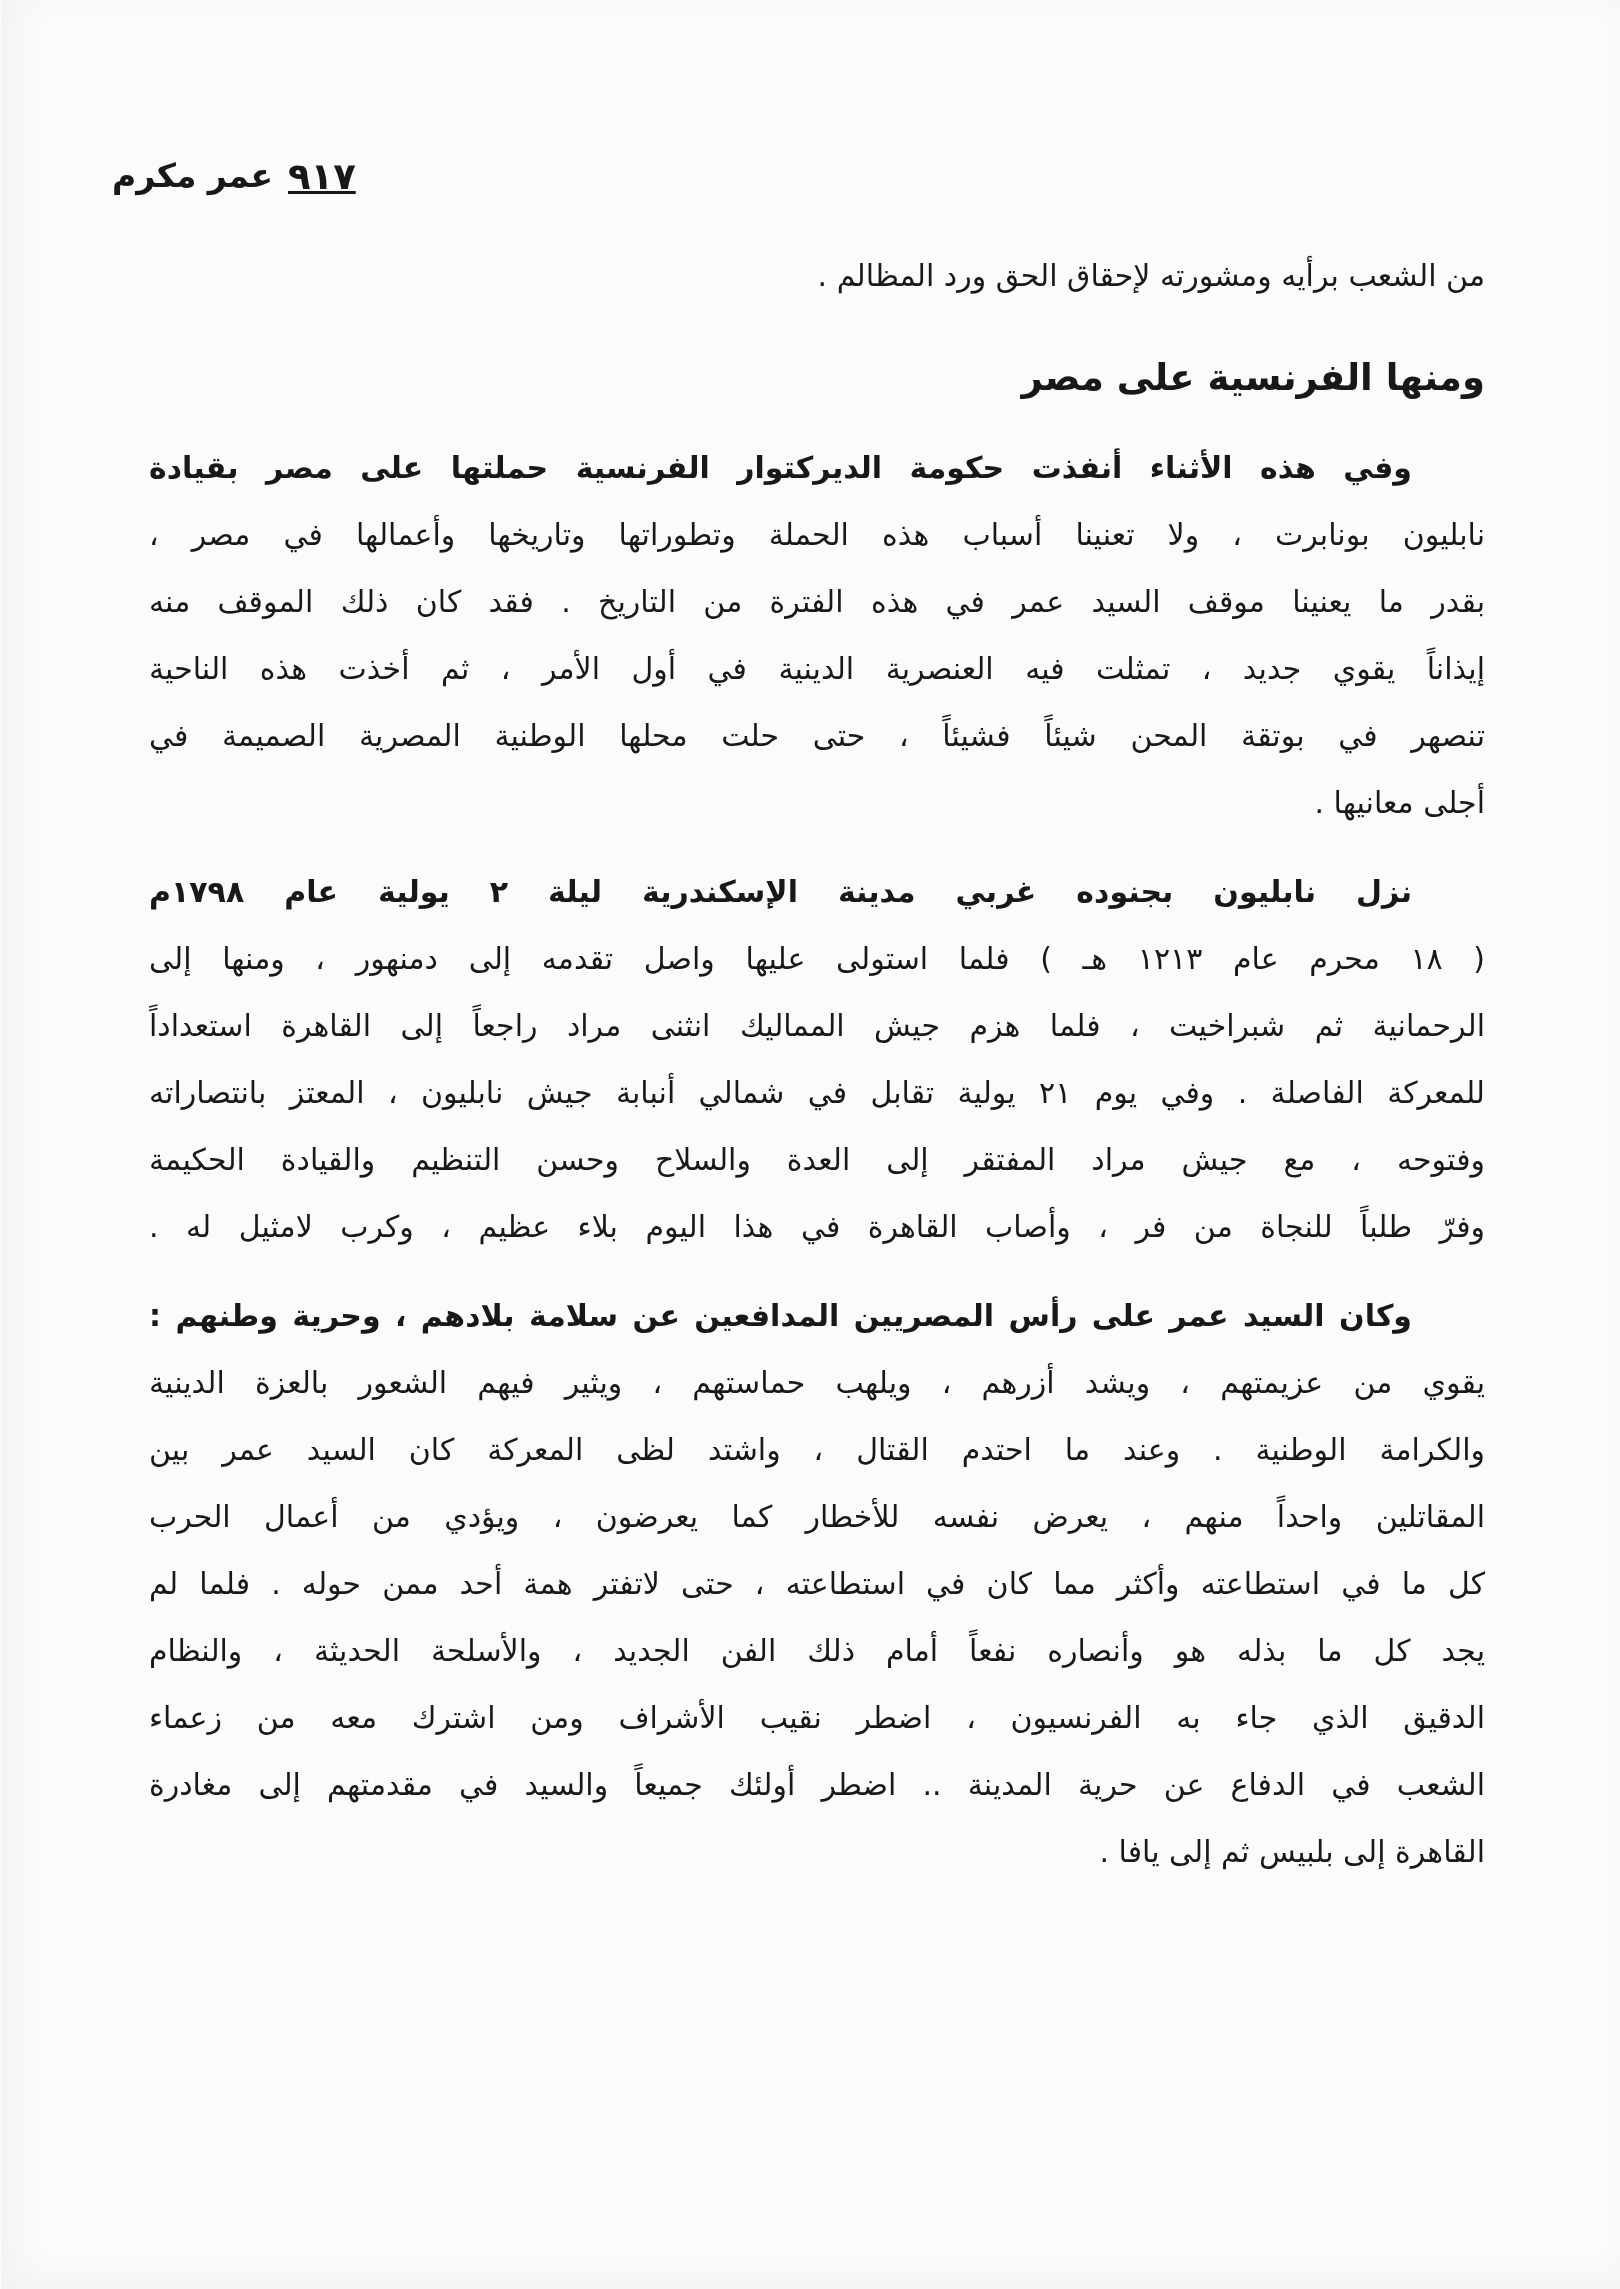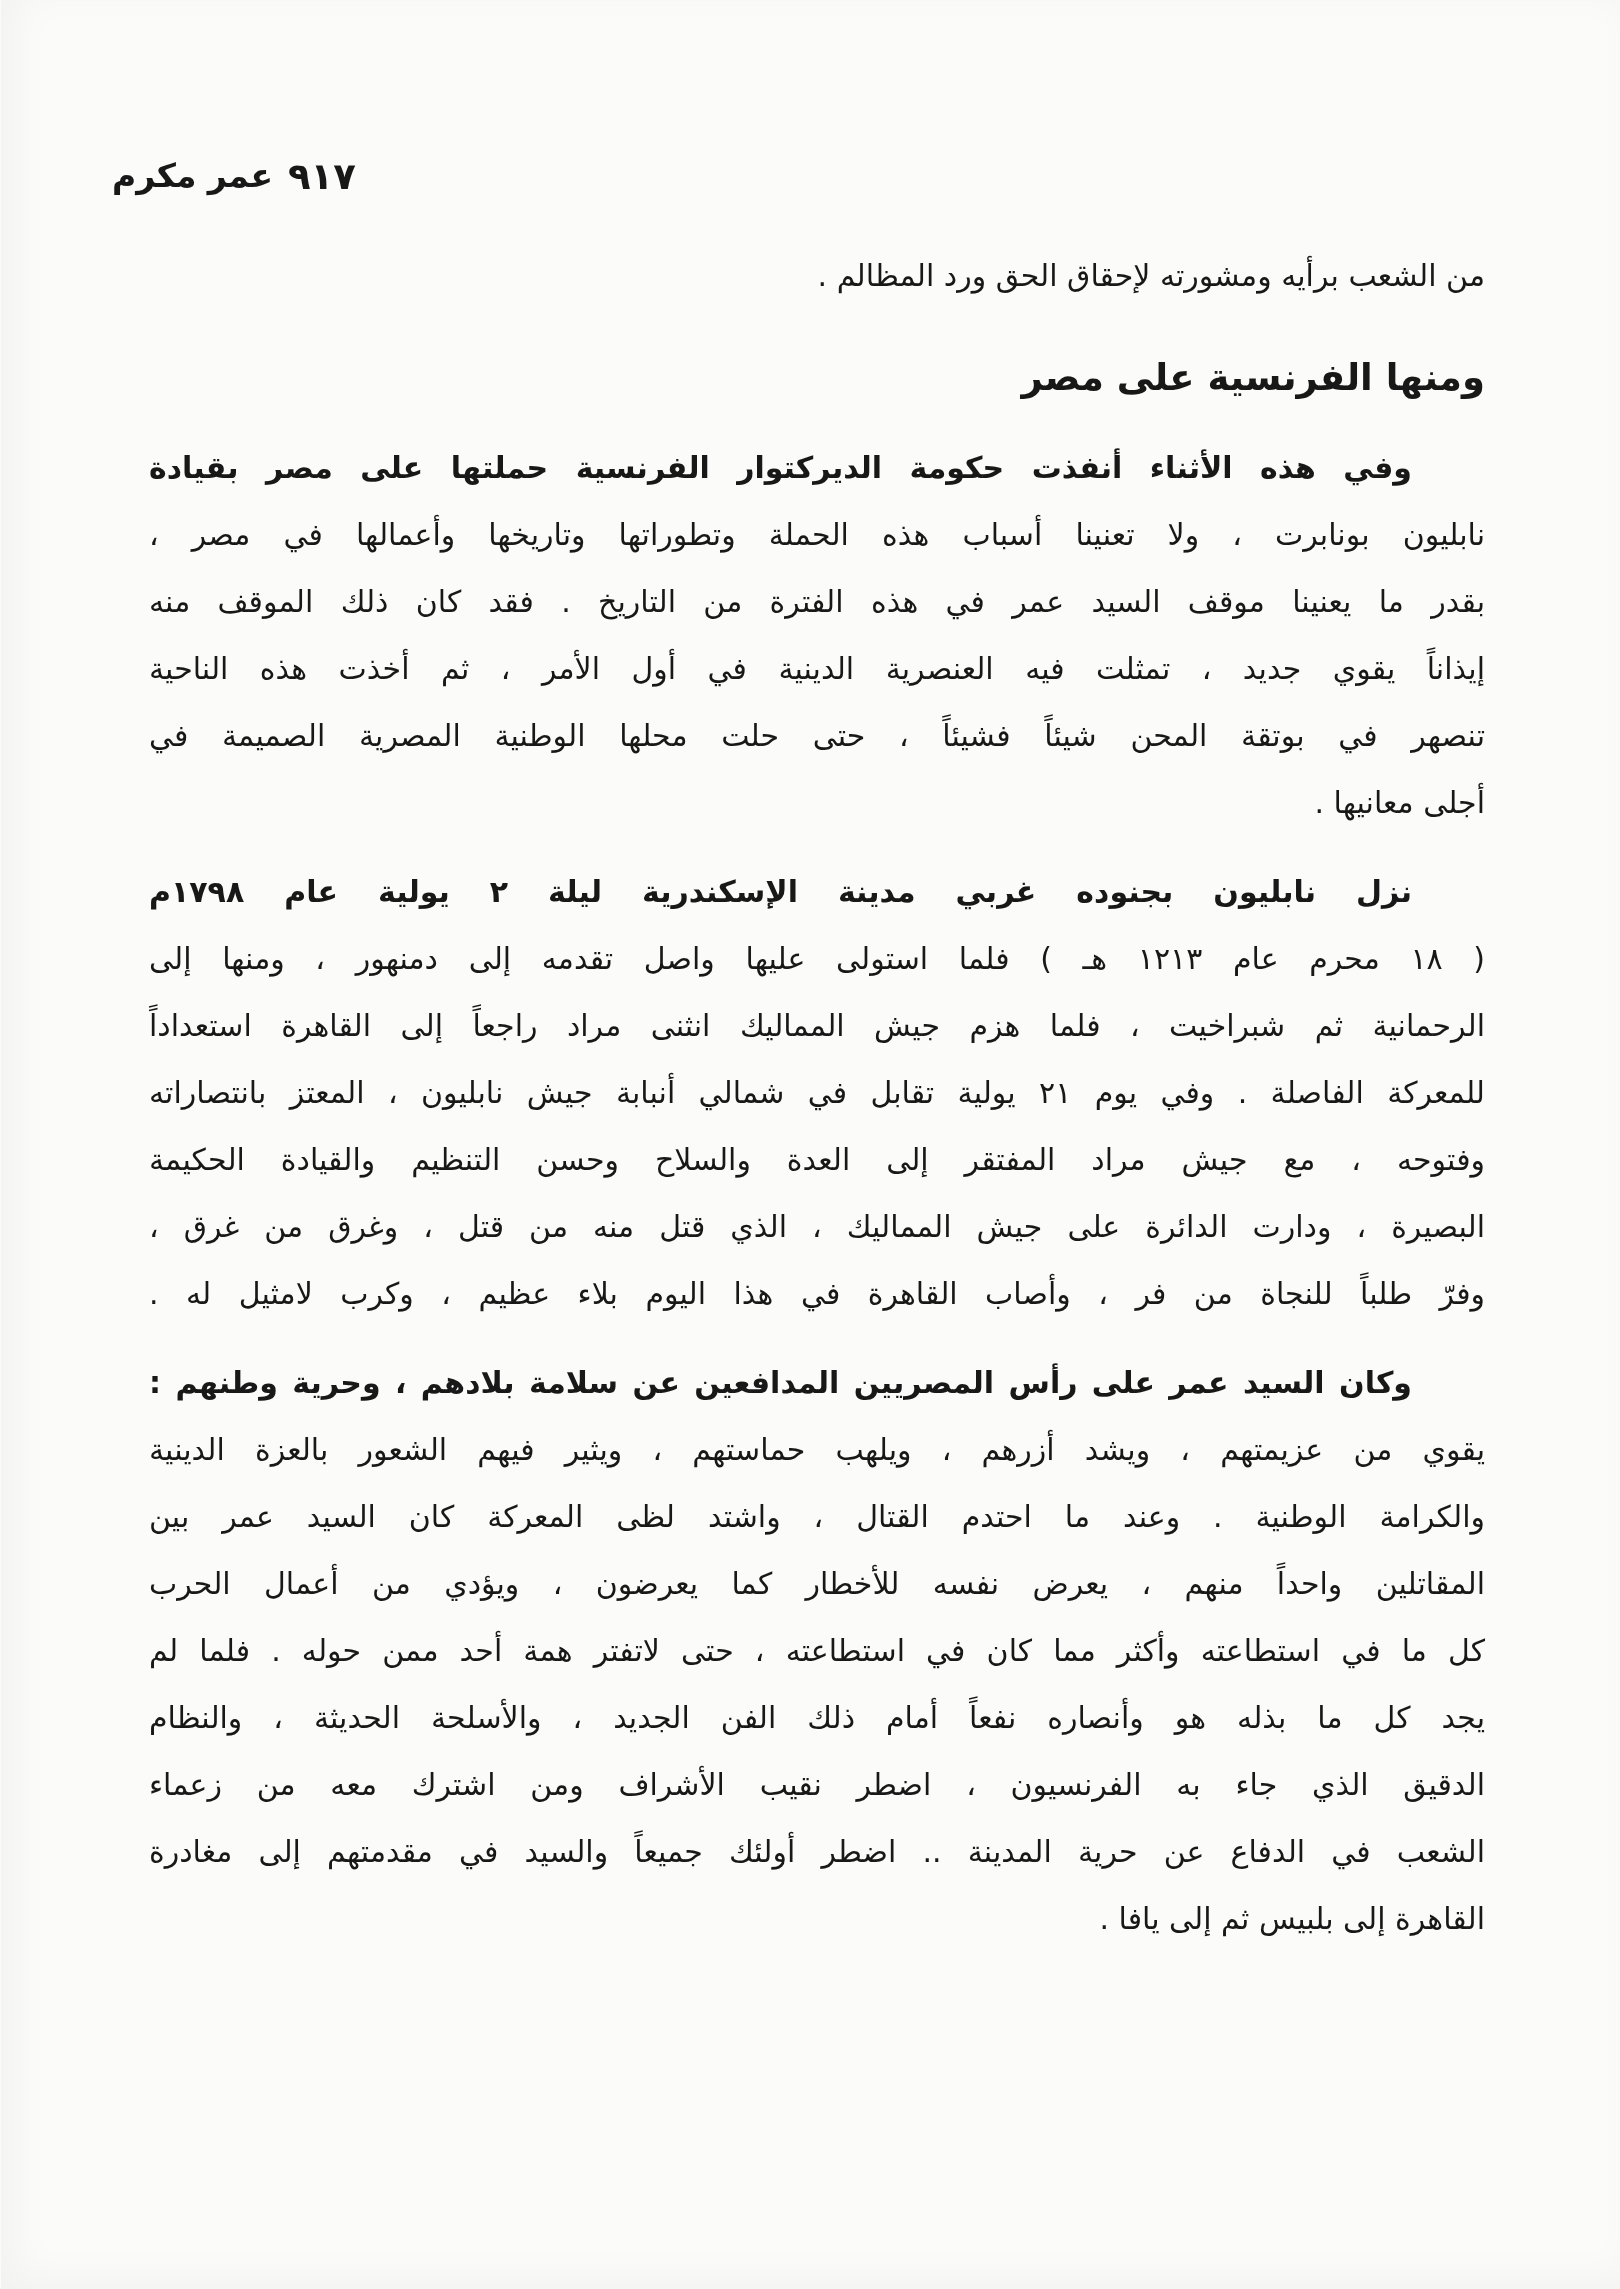--- a/index.html
+++ b/index.html
@@ -38,20 +38,21 @@
     line-height: 57px;
   }
   .pagenum {
     position: absolute;
     left: 139px;
     top: 8px;
     font-size: 37px;
     font-weight: bold;
     letter-spacing: 7px;
     direction: ltr;
+    text-decoration: underline;
   }
   .heading {
     font-size: 37px;
     font-weight: bold;
     margin: 40px 0 28px 0;
     line-height: 57px;
   }
   .para {
     font-size: 30px;
     line-height: 67px;
@@ -91,21 +92,20 @@
       <div class="line">تنصهر في بوتقة المحن شيئاً فشيئاً ، حتى حلت محلها الوطنية المصرية الصميمة في</div>
       <div class="line last-short">أجلى معانيها .</div>
     </div>
 
   <div class="para indent">
       <div class="line first">نزل نابليون بجنوده غربي مدينة الإسكندرية ليلة ٢ يولية عام ١٧٩٨م</div>
       <div class="line">( ١٨ محرم عام ١٢١٣ هـ ) فلما استولى عليها واصل تقدمه إلى دمنهور ، ومنها إلى</div>
       <div class="line">الرحمانية ثم شبراخيت ، فلما هزم جيش المماليك انثنى مراد راجعاً إلى القاهرة استعداداً</div>
       <div class="line">للمعركة الفاصلة . وفي يوم ٢١ يولية تقابل في شمالي أنبابة جيش نابليون ، المعتز بانتصاراته</div>
       <div class="line">وفتوحه ، مع جيش مراد المفتقر إلى العدة والسلاح وحسن التنظيم والقيادة الحكيمة</div>
-      <div class="line">البصيرة ، ودارت الدائرة على جيش المماليك ، الذي قتل منه من قتل ، وغرق من غرق ،</div>
       <div class="line">وفرّ طلباً للنجاة من فر ، وأصاب القاهرة في هذا اليوم بلاء عظيم ، وكرب لامثيل له .</div>
     </div>
 
   <div class="para indent">
       <div class="line first">وكان السيد عمر على رأس المصريين المدافعين عن سلامة بلادهم ، وحرية وطنهم :</div>
       <div class="line">يقوي من عزيمتهم ، ويشد أزرهم ، ويلهب حماستهم ، ويثير فيهم الشعور بالعزة الدينية</div>
       <div class="line">والكرامة الوطنية .  وعند ما احتدم القتال ، واشتد لظى المعركة كان السيد عمر بين</div>
       <div class="line">المقاتلين واحداً منهم ، يعرض نفسه للأخطار كما يعرضون ، ويؤدي من أعمال الحرب</div>
       <div class="line">كل ما في استطاعته وأكثر مما كان في استطاعته ، حتى لاتفتر همة أحد ممن حوله . فلما لم</div>
       <div class="line">يجد كل ما بذله هو وأنصاره نفعاً أمام ذلك الفن الجديد ، والأسلحة الحديثة ، والنظام</div>

